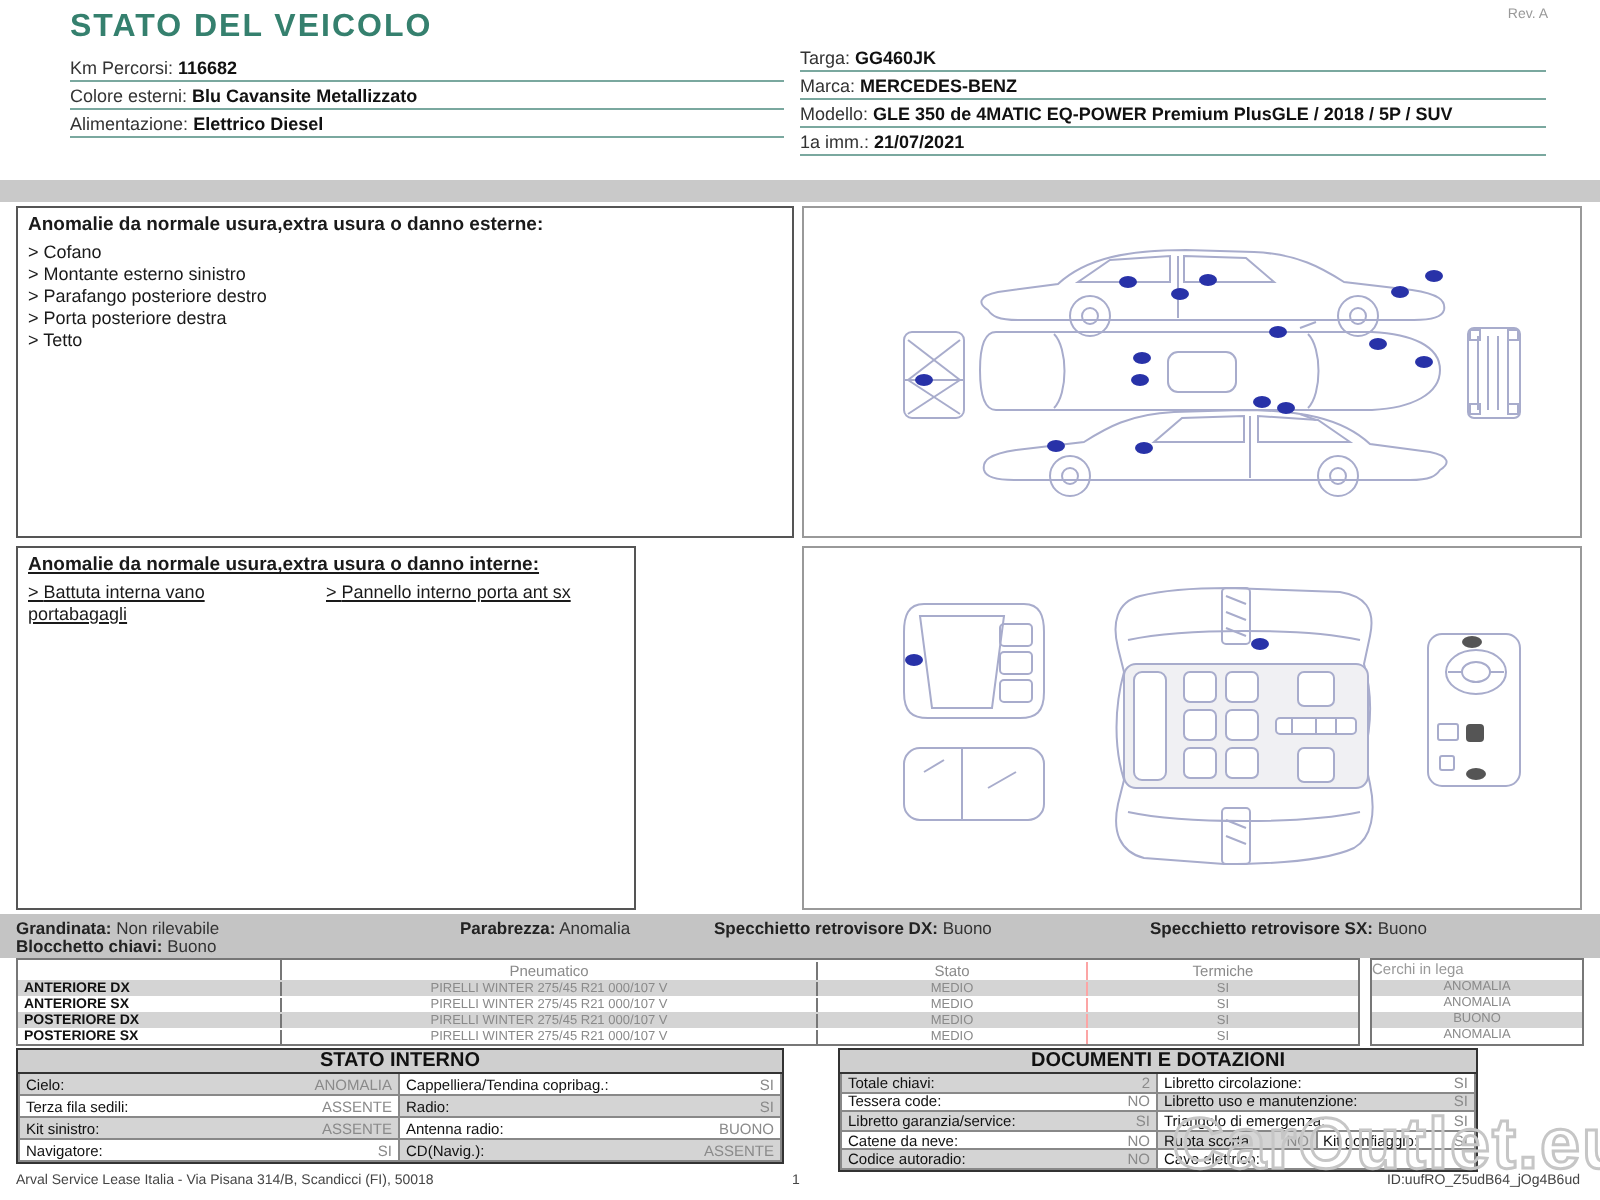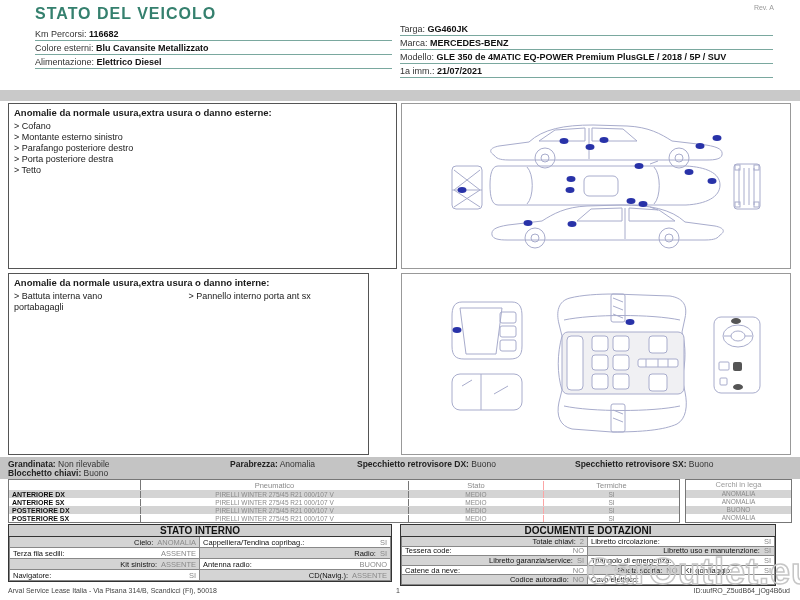--- a/index.html
+++ b/index.html
@@ -34,32 +34,32 @@
   
   .tire-main { left:8px; top:479px; width:672px; border:1px solid #777; font-size:6.5px; }
   .tire-cerchi { left:685px; top:479px; width:107px; border:1px solid #777; font-size:6.5px; }
   .t-hdr { display:flex; height:10px; align-items:center; color:#999; font-size:7.5px; background:#fff; }
   .t-row { display:flex; height:8px; align-items:center; }
   .t-row.g, .c-row.g { background:#d4d4d4; }
   .t-pos { width:132px; font-weight:bold; font-size:7px; color:#111; padding-left:3px; border-right:1px solid #777; }
   .t-pneu { width:268px; text-align:center; color:#8a8a8a; border-right:1px solid #777; }
   .t-stato { width:135px; text-align:center; color:#8a8a8a; border-right:1px solid #fca5a5; }
   .t-term { width:135px; text-align:center; color:#8a8a8a; }
-  .c-hdr { height:10px; line-height:10px; text-align:center; color:#999; font-size:7.5px; }
+  .c-hdr { height:10px; line-height:10px; text-align:left; color:#999; font-size:7.5px; }
   .c-row { height:8px; line-height:8px; text-align:center; color:#8a8a8a; }
 
   
   .btable { border:1px solid #333; font-size:7.5px; }
   .bt-title { height:12px; line-height:12px; text-align:center; font-weight:bold; font-size:10px;
     background:#cfcfcf; border-bottom:1px solid #333; color:#111; }
   .bt-row { display:flex; }
   .bt-cell { display:flex; justify-content:space-between; align-items:center;
     border:1px solid #888; border-top:none; padding:0 3px; }
   .bt-cell + .bt-cell { border-left:none; }
-  .bt-cell.g { background:#d4d4d4;justify-content:flex-end; }
+  .bt-cell.g { background:#d4d4d4; }
   .bt-lbl { color:#111; white-space:nowrap; }
   .bt-val { color:#8a8a8a; white-space:nowrap; padding-left:4px; }
   .si-row { height:11px; } .doc-row { height:9.6px; }
   .half { width:50%; } .quarter { width:25%; }
 
   
   .footer { font-size:7px; color:#444; top:587px; }
   .watermark { left:586px; top:551px; font-size:36px; font-weight:bold;
     color:rgba(255,255,255,0.05); -webkit-text-stroke:1.5px #c6c6c6; letter-spacing:1px; }
 
@@ -178,21 +178,21 @@
         <ellipse cx="169" cy="75" rx="4.5" ry="3"></ellipse>
       <ellipse cx="168" cy="86" rx="4.5" ry="3"></ellipse>
         <ellipse cx="229" cy="97" rx="4.5" ry="3"></ellipse>
       <ellipse cx="241" cy="100" rx="4.5" ry="3"></ellipse>
       <ellipse cx="126" cy="119" rx="4.5" ry="3"></ellipse>
         <ellipse cx="170" cy="120" rx="4.5" ry="3"></ellipse>
     </g>
   </svg>
 </div>
 
-<div class="abs anom-box" style="left:8px; top:273px; width:361px; height:182px;">
+<div class="abs anom-box" style="left:8px; top:273px; width:310px; height:182px;text-decoration:underline;">
   <div class="anom-title">Anomalie da normale usura,extra usura o danno interne:</div>
   <div class="anom-cols">
     <div class="anom-col">
       <div class="anom-item" style="width:140px;">Battuta interna vano portabagagli</div>
     </div>
     <div class="anom-col">
       <div class="anom-item">Pannello interno porta ant sx</div>
     </div>
   </div>
 </div>
@@ -358,21 +358,21 @@
         <span class="bt-lbl">Navigatore:</span>
         <span class="bt-val">SI</span>
       </div>
     <div class="bt-cell half g">
         <span class="bt-lbl">CD(Navig.):</span>
         <span class="bt-val">ASSENTE</span>
       </div>
   </div>
 </div>
 
-<div class="abs btable" style="left:400px; top:524px; width:376px;">
+<div class="abs btable" style="left:419px; top:524px; width:320px;">
   <div class="bt-title">DOCUMENTI E DOTAZIONI</div>
   <div class="bt-row doc-row">
     <div class="bt-cell half g">
         <span class="bt-lbl">Totale chiavi:</span>
         <span class="bt-val">2</span>
       </div>
     <div class="bt-cell half">
         <span class="bt-lbl">Libretto circolazione:</span>
         <span class="bt-val">SI</span>
       </div>

